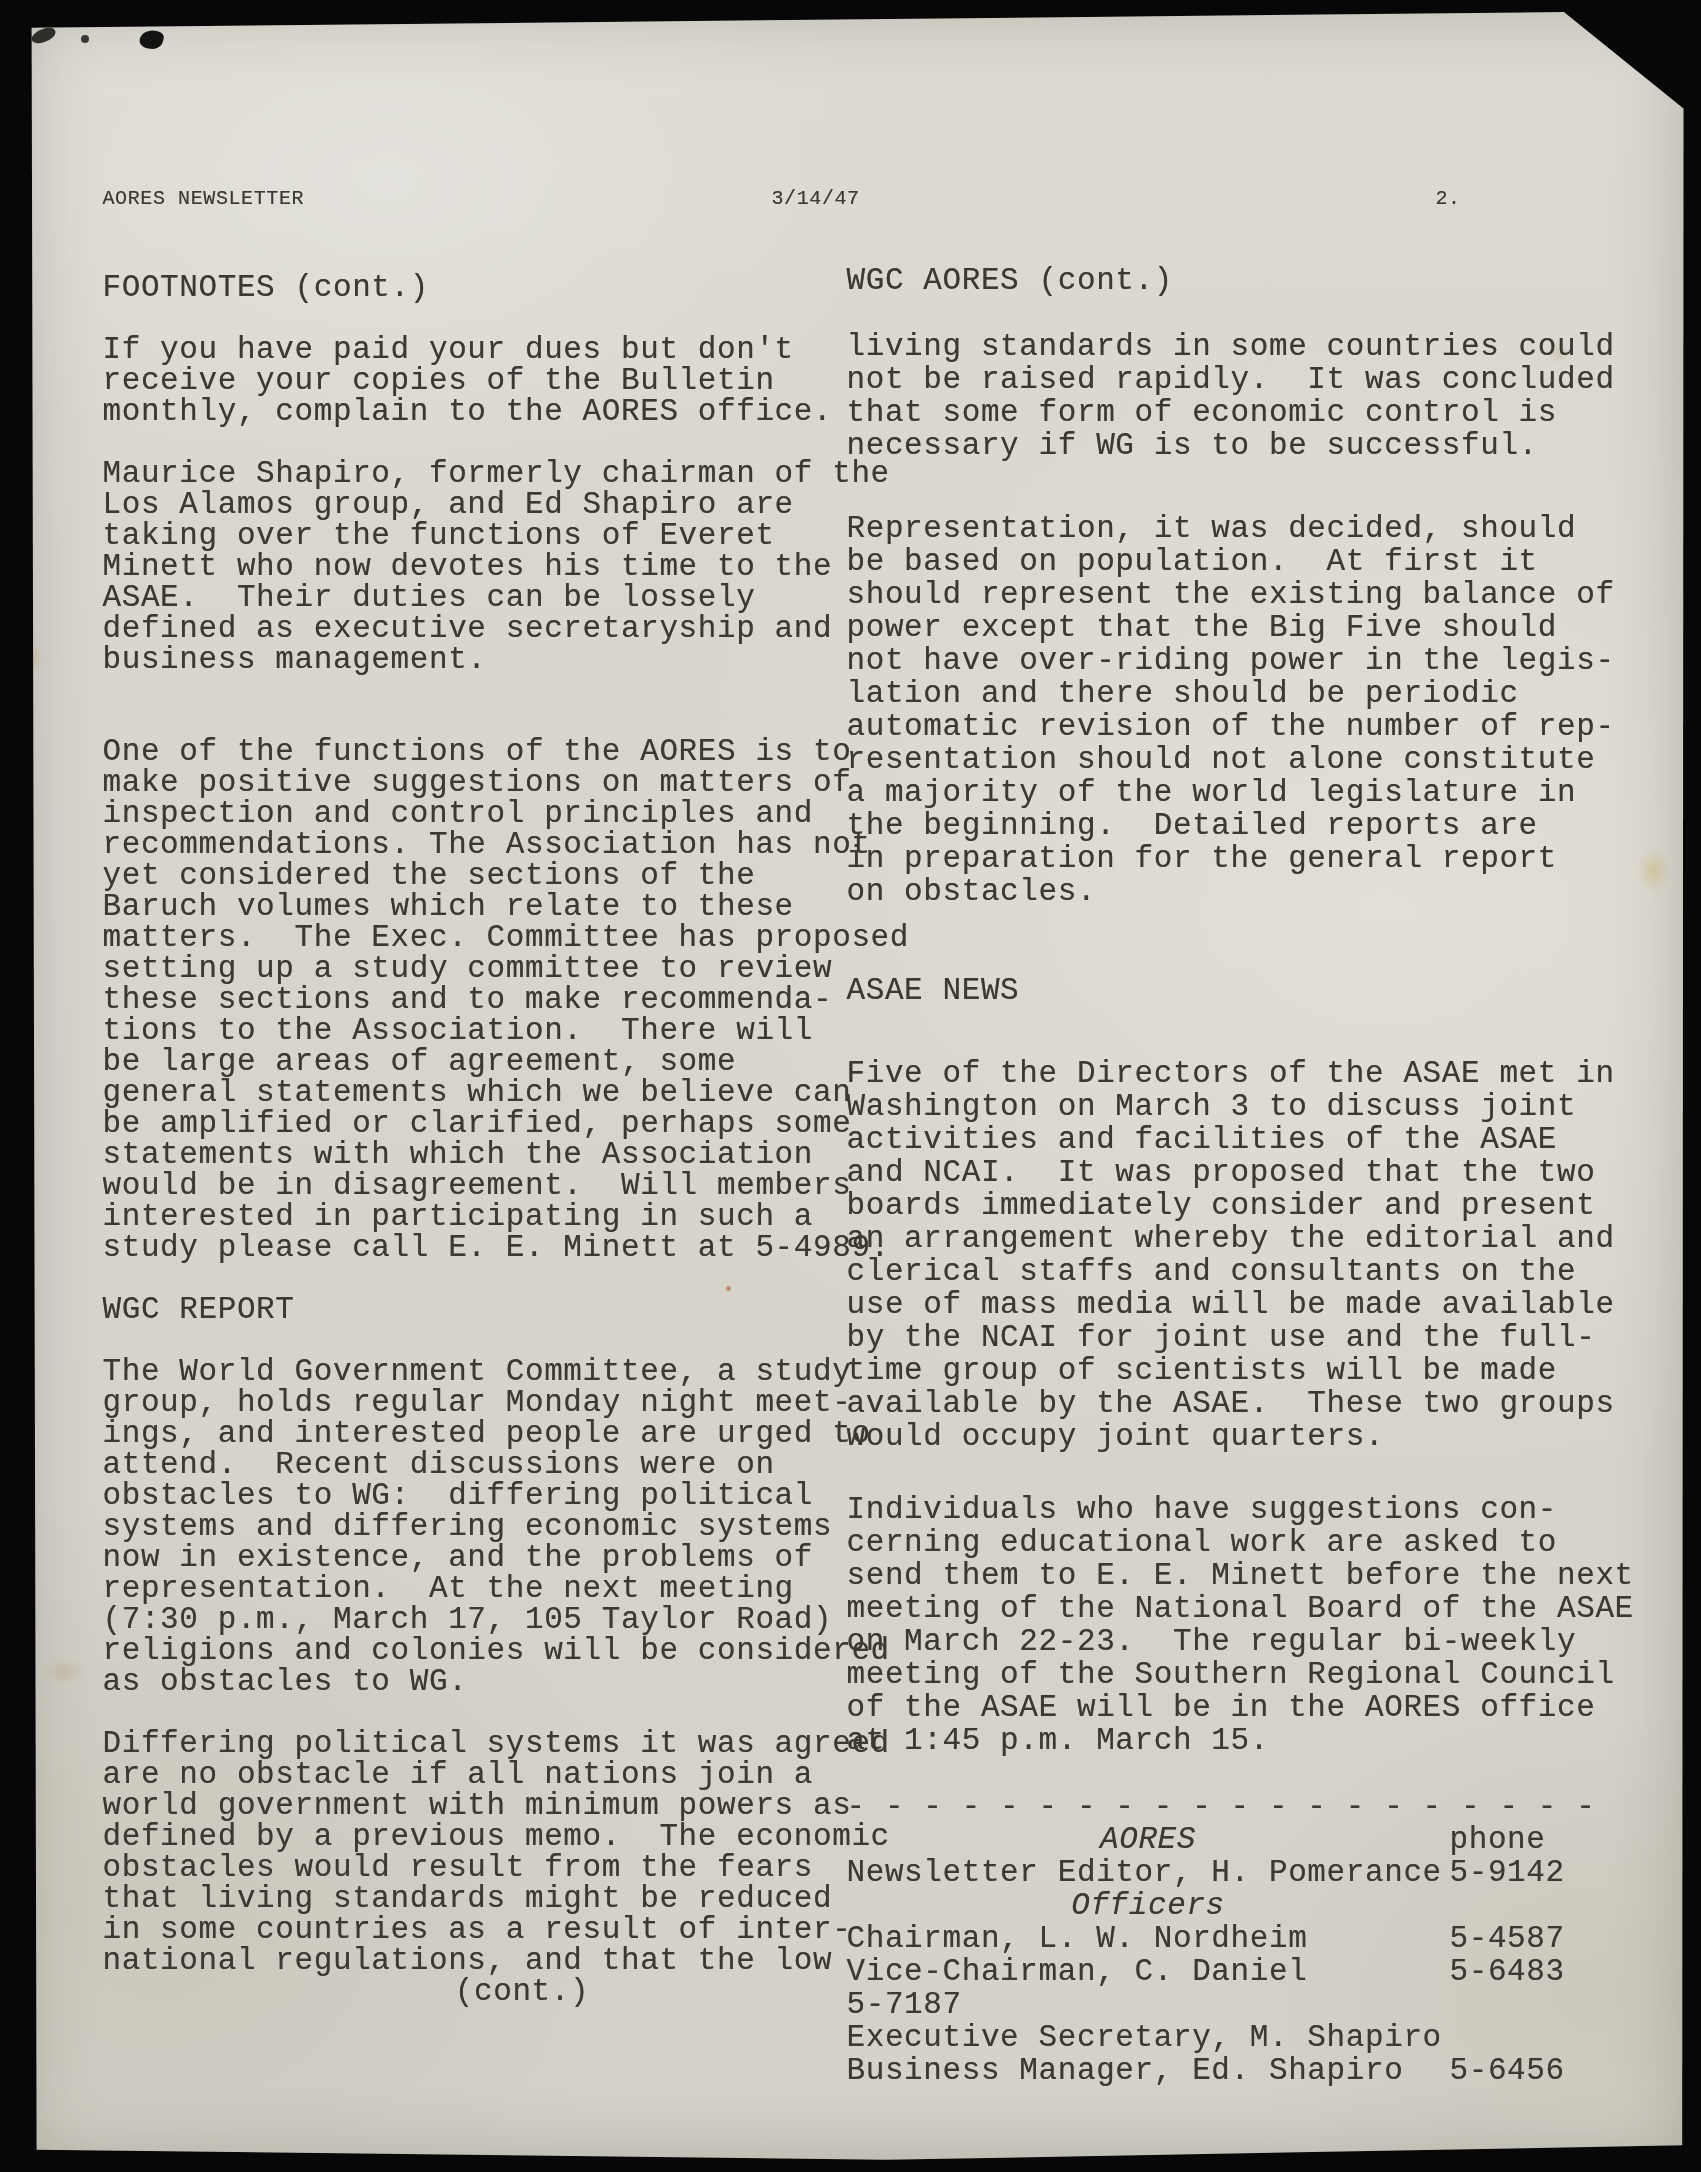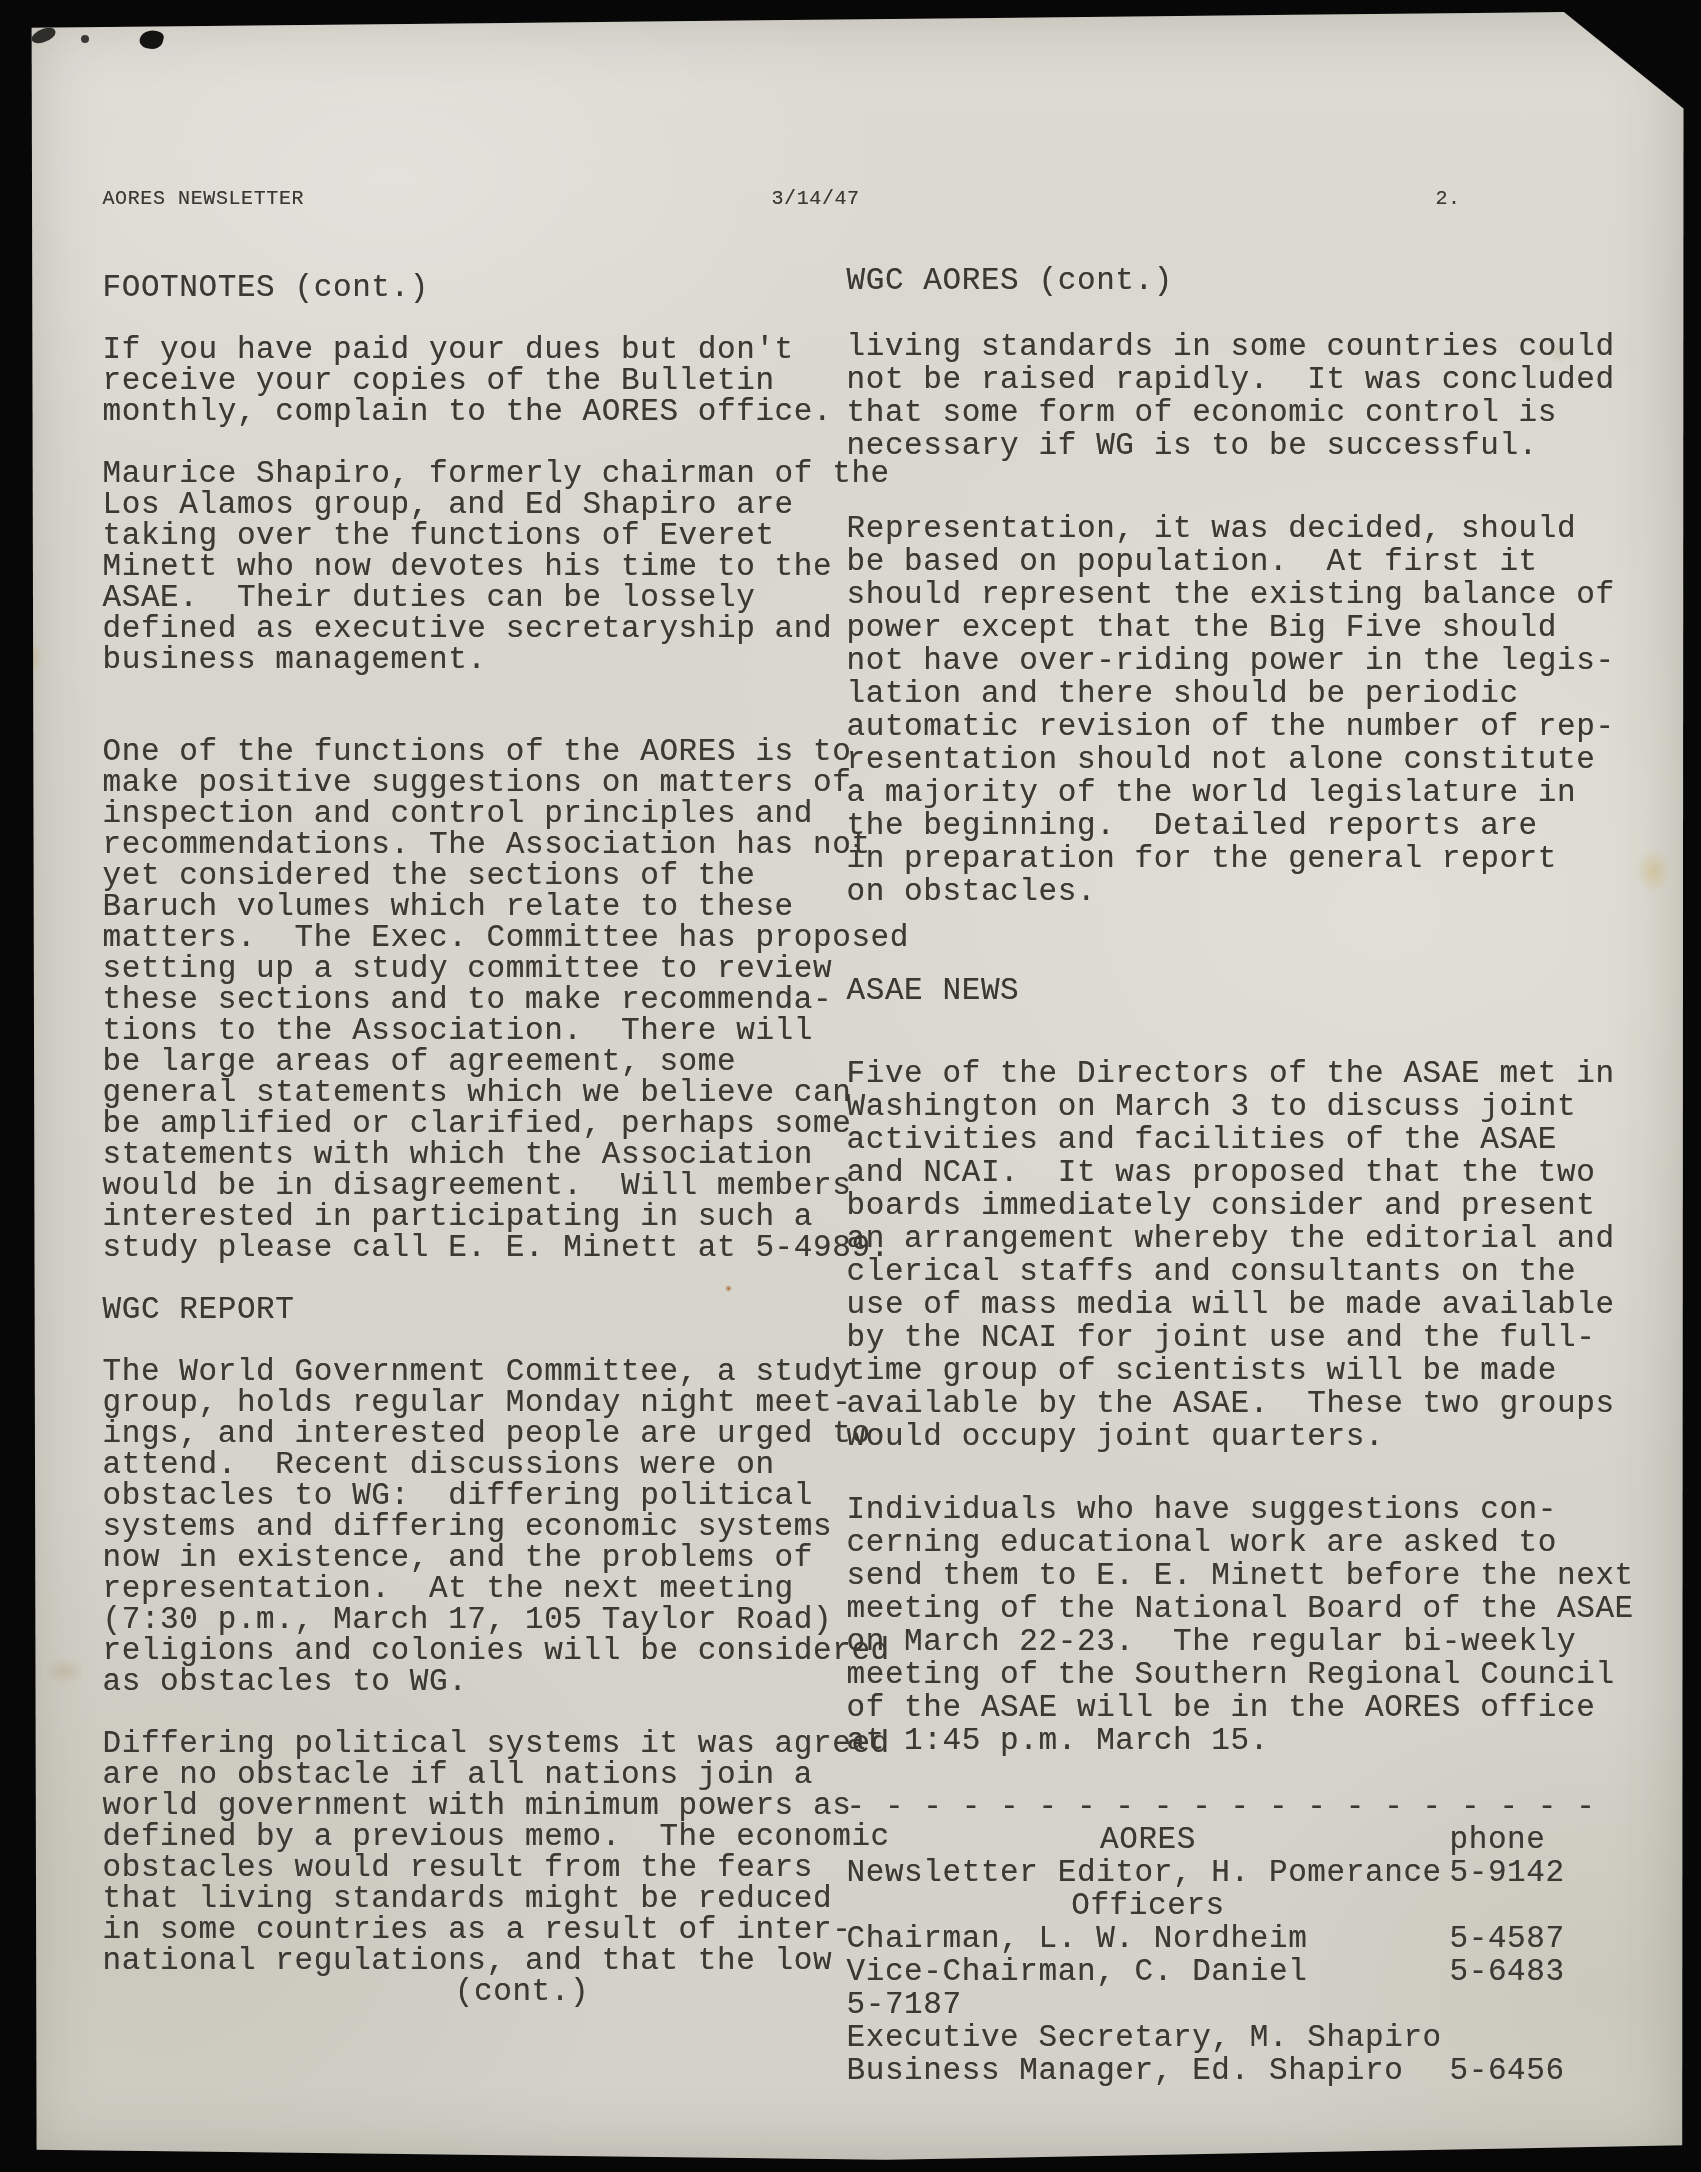--- a/index.html
+++ b/index.html
@@ -37,21 +37,21 @@
   .cont-note { text-align:center; white-space:pre; }
   .col-right .h1 { margin-bottom:33px; }
   .col-right .p1 { margin-bottom:50px; }
   .col-right .p2 { margin-bottom:66px; }
   .col-right .h2 { margin-bottom:50px; }
   .col-right .p3 { margin-bottom:40px; }
   .col-right .p4 { margin-bottom:33px; }
   .separator { white-space:pre; }
   .dir-row { display:flex; align-items:baseline; }
   .dir-label { flex:0 0 603px; white-space:pre; }
-  .dir-label.centered { text-align:center; }
+  .dir-label.centered { text-align:center;font-style:italic; }
   .dir-phone { white-space:pre; }
   .dir-row.spaced { margin-top:33px; }
   
   .artifact { position:absolute; background:#131311; }
   .mark-a { left:8.3px; top:19px; width:25px; height:13px; border-radius:60% 40% 55% 45%; transform:rotate(-18deg); opacity:.85; }
   .mark-b { left:58px; top:25px; width:8.9px; height:8.9px; border-radius:50%; opacity:.8; }
   .mark-c { left:117px; top:20px; width:22.5px; height:19px; border-radius:70% 30% 60% 40%; transform:rotate(14deg); }
   .stain { position:absolute; border-radius:50%; pointer-events:none; }
   .stain-right { left:1613px; top:839px; width:35px; height:44px; background:radial-gradient(closest-side, rgba(196,158,62,0.30), transparent); }
   .stain-dot { left:702px; top:1275px; width:7.7px; height:7.7px; background:radial-gradient(closest-side, rgba(168,88,28,0.85), rgba(168,88,28,0)); }

